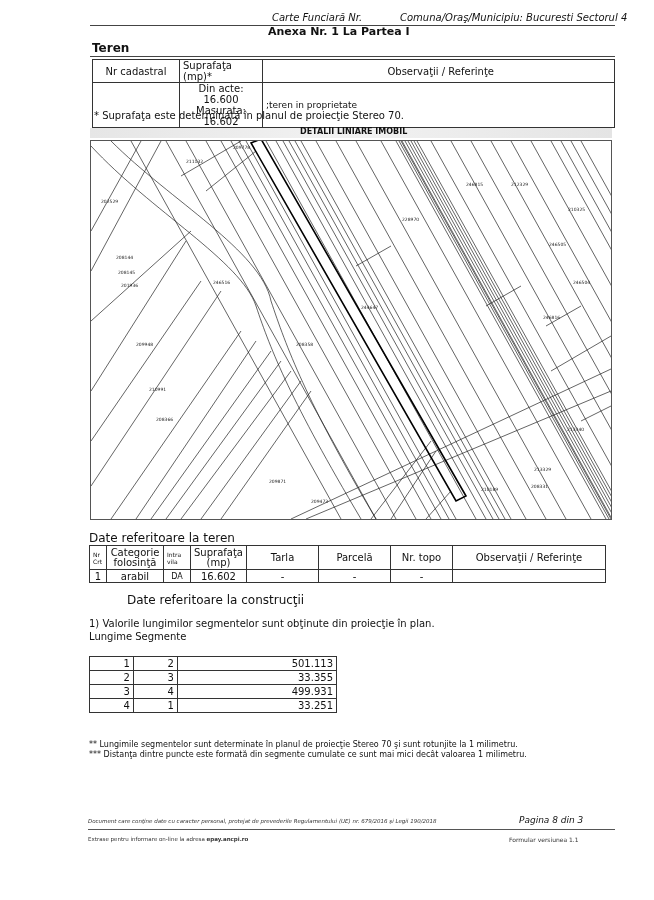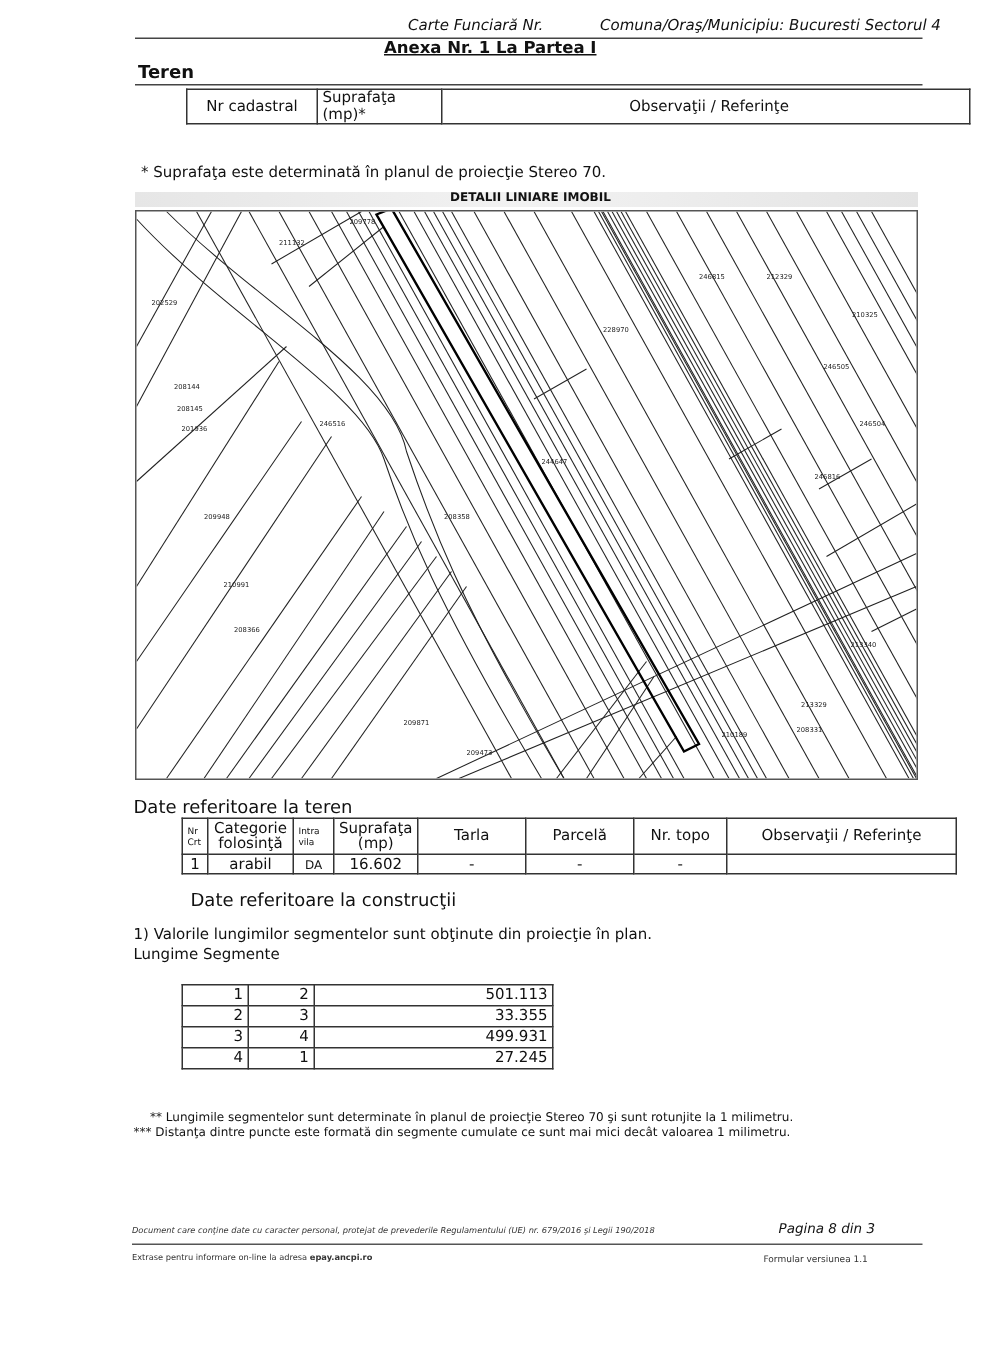--- a/index.html
+++ b/index.html
@@ -1,45 +1,54 @@
 <!DOCTYPE html>
 <html><head>
 <meta charset="utf-8">
 <style>
   html, body { margin:0; padding:0; background:#fff; }
   body { width:654px; height:900px; position:relative; overflow:hidden; font-family:"DejaVu Sans", sans-serif; color:#111; }
   .abs { position:absolute; }
   .hdr-line { left:90px; width:525px; border-top:1px solid #444; }
   .it { font-style:italic; }
-  table { border-collapse:collapse;margin-left:32px; }
+  table { border-collapse:collapse; }
   td, th { border:1px solid #333; padding:0 3px; font-weight:normal; }
   #teren-table { left:92px; top:59px; width:523px; font-size:10px; }
   #teren-table td { height:13px; }
   #date-teren-table { left:89px; top:545px; width:517px; font-size:10px; }
   #seg-table { left:89px; top:656px; width:248px; font-size:10px; }
   #seg-table td { text-align:right; }
   .map-box { left:90px; top:140px; width:520px; height:378px; border:1px solid #555; overflow:hidden; }
   .lbl { font-size:4.5px; fill:#222; font-family:"DejaVu Sans", sans-serif; }
 </style>
 </head>
 <body>
 
 <div class="abs it" style="left:272px;top:12px;font-size:10px;">Carte Funciară Nr.</div>
 <div class="abs it" style="left:400px;top:12px;font-size:10px;">Comuna/Oraş/Municipiu: Bucuresti Sectorul 4</div>
 <div class="abs hdr-line" style="top:25px;"></div>
-<div class="abs" style="left:256px;top:25px;font-size:11px;font-weight:bold;text-decoration:underline;">Anexa Nr. 1 La Partea I</div>
+<div class="abs" style="left:268px;top:25px;font-size:11px;font-weight:bold;">Anexa Nr. 1 La Partea I</div>
 <div class="abs" style="left:92px;top:41px;font-size:12px;font-weight:bold;">Teren</div>
 <div class="abs hdr-line" style="top:56px;"></div>
 
 <table id="teren-table" class="abs">
   <tbody>
       <tr>
     <td style="width:80px;text-align:center;">Nr cadastral</td>
     <td style="width:76px;">Suprafaţa (mp)*</td>
     <td style="text-align:right;padding-right:120px;">Observaţii / Referinţe</td>
+  </tr>
+  <tr>
+    <td></td>
+    <td style="text-align:center;line-height:11px;padding:0;">
+      <div>Din acte: 16.600</div>
+      <div>Masurata:</div>
+      <div>16.602</div>
+    </td>
+    <td style="font-size:9px;">;teren in proprietate</td>
   </tr>
 </tbody>
   </table>
 <div class="abs" style="left:94px;top:110px;font-size:10px;">* Suprafaţa este determinată în planul de proiecţie Stereo 70.</div>
 
 <div class="abs" style="left:90px;top:128px;width:522px;height:10px;background:linear-gradient(90deg,#e6e6e6,#f2f2f2,#e4e4e4);"></div>
 <div class="abs" style="left:300px;top:127px;font-size:8px;font-weight:bold;text-align:right;">DETALII LINIARE IMOBIL</div>
 
 <div class="abs map-box">
   <svg id="map-svg" width="520" height="378" viewBox="0 0 520 378">
@@ -183,25 +192,25 @@
     <td>33.355</td>
   </tr>
   <tr style="height:14px;">
     <td>3</td>
     <td>4</td>
     <td>499.931</td>
   </tr>
   <tr style="height:14px;">
     <td>4</td>
     <td>1</td>
-    <td>27.245</td>
+    <td>33.251</td>
   </tr>
 </tbody>
   </table>
-<div class="abs" style="left:100px;top:740px;font-size:8px;">** Lungimile segmentelor sunt determinate în planul de proiecţie Stereo 70 şi sunt rotunjite la 1 milimetru.</div>
+<div class="abs" style="left:89px;top:740px;font-size:8px;">** Lungimile segmentelor sunt determinate în planul de proiecţie Stereo 70 şi sunt rotunjite la 1 milimetru.</div>
 <div class="abs" style="left:89px;top:750px;font-size:8px;">*** Distanţa dintre puncte este formată din segmente cumulate ce sunt mai mici decât valoarea 1 milimetru.</div>
 
 <div class="abs it" style="left:88px;top:818px;font-size:5.5px;color:#333;">Document care conţine date cu caracter personal, protejat de prevederile Regulamentului (UE) nr. 679/2016 şi Legii 190/2018</div>
 <div class="abs it" style="left:519px;top:815px;font-size:9px;">Pagina 8 din 3</div>
 <div class="abs" style="left:88px;top:829px;width:527px;border-top:1px solid #555;"></div>
 <div class="abs" style="left:88px;top:836px;font-size:5.5px;color:#333;">
   <span>Extrase pentru informare on-line la adresa</span>
   <b>epay.ancpi.ro</b>
 </div>
 <div class="abs" style="left:509px;top:836px;font-size:6px;color:#333;">Formular versiunea 1.1</div>

